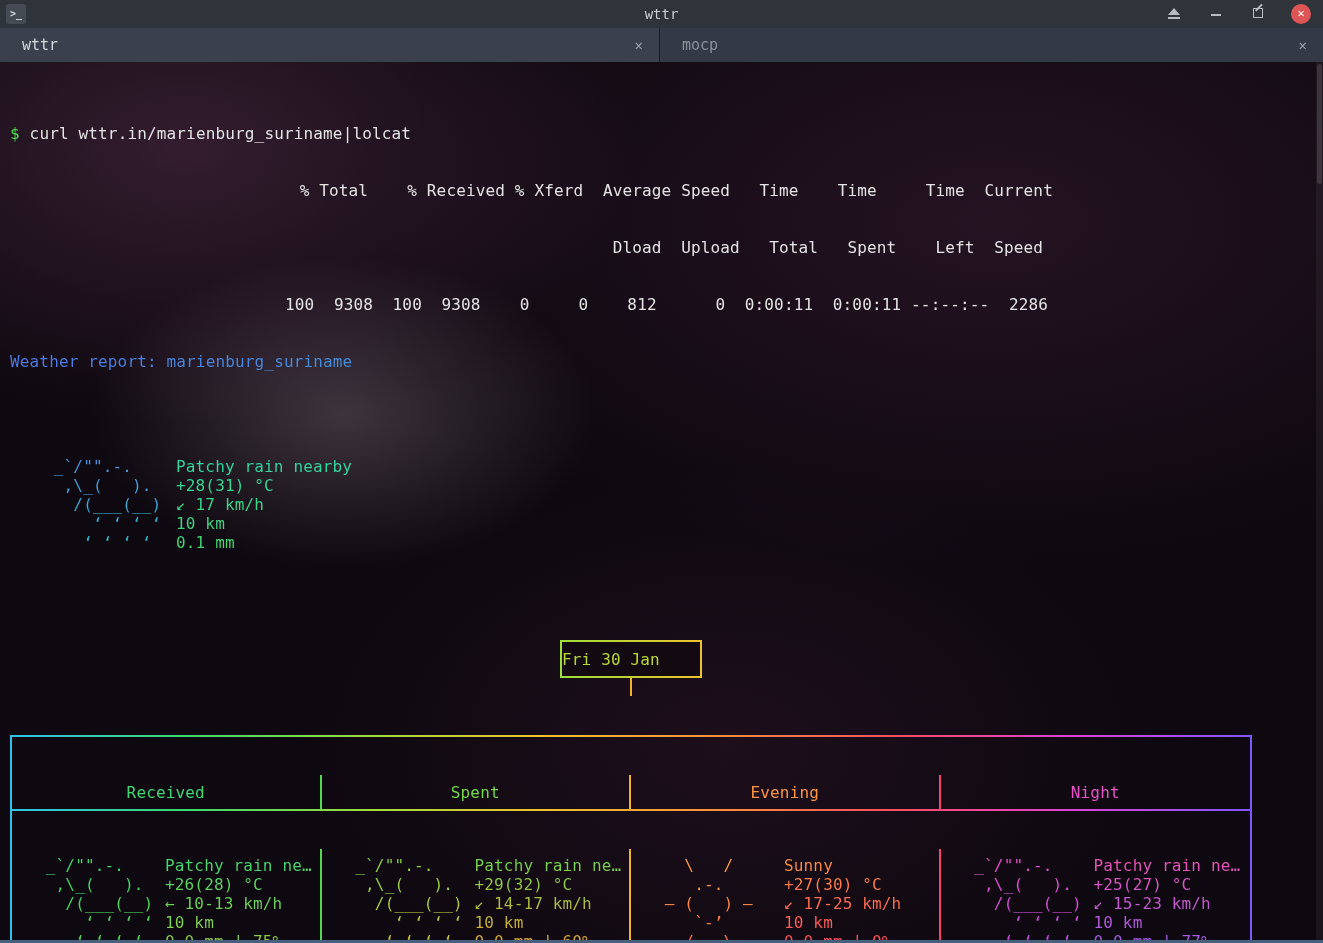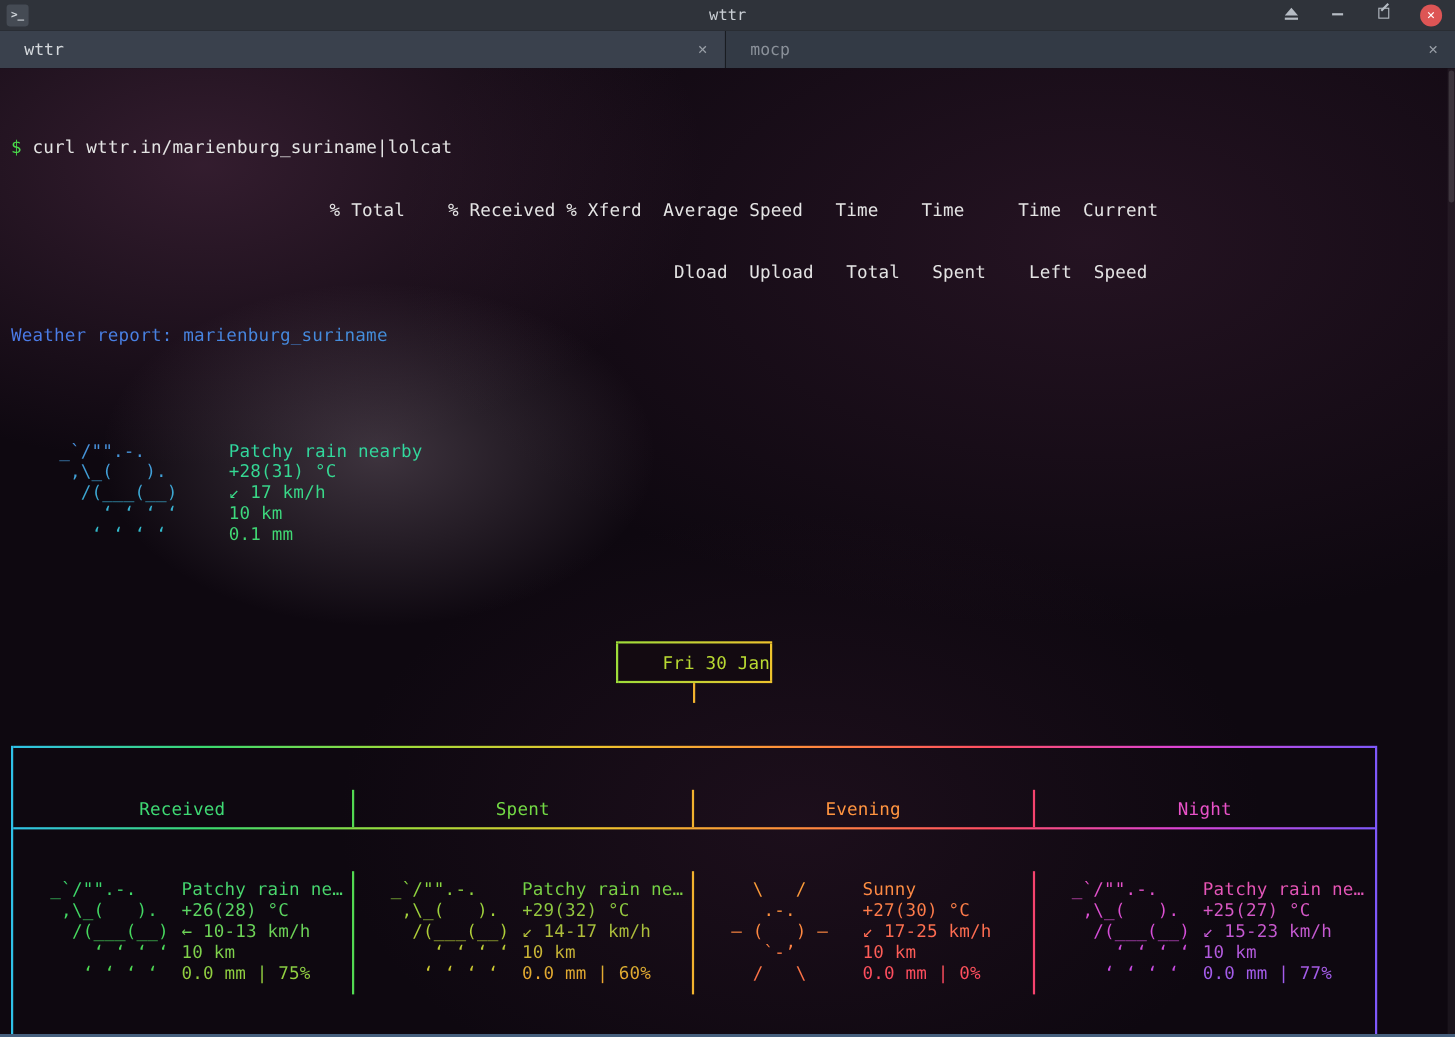--- a/index.html
+++ b/index.html
@@ -62,21 +62,21 @@
   .day-tbl { border:2px solid transparent; border-image-slice:1; }
   .hrow { display:grid; grid-template-columns:repeat(4,1fr); border-style:solid; border-width:0 0 2px 0; border-image-slice:1; }
   .hcell { height:34px; display:flex; align-items:center; justify-content:center; border-right:2px solid transparent; }
   .hcell:last-child, .ccell:last-child { border-right:none; }
   .crow { display:grid; grid-template-columns:repeat(4,1fr); }
   .ccell { min-height:112px; border-right:2px solid transparent; padding:7px 2px 8px 24px; display:flex; }
   .ccell .art { width:129px; }
 
   .datebox { position:absolute; top:-19px; left:50%; margin-left:-71px; width:142px; height:38px;
              z-index:2; background:#130a11; border:2px solid transparent; border-image-slice:1;
-             display:flex; align-items:center; justify-content:flex-end; }
+             display:flex; align-items:center; justify-content:flex-start; }
   .connector { position:absolute; top:19px; left:50%; margin-left:-1px; width:2px; height:18px; z-index:3; }
 </style>
 </head>
 <body>
 
 <div class="window">
 
   <div class="titlebar">
     <div class="app-icon">&gt;_</div>
     <div class="tb-title">wttr</div>
@@ -97,30 +97,31 @@
       <span>mocp</span>
       <span class="tab-close">✕</span>
     </div>
   </div>
 
   <div class="terminal">
 
     <pre><span class="cmd-prompt">$</span> <span class="cmd-text">curl wttr.in/marienburg_suriname|lolcat</span></pre>
     <pre class="white">  % Total    % Received % Xferd  Average Speed   Time    Time     Time  Current</pre>
     <pre class="white">                                 Dload  Upload   Total   Spent    Left  Speed</pre>
+    <pre class="white">100  9308  100  9308    0     0    812      0  0:00:11  0:00:11 --:--:--  2286</pre>
     <pre class="lol" style="background-image: linear-gradient(90deg, rgb(75, 122, 232), rgb(47, 201, 180)); background-clip: text; color: transparent;">Weather report: marienburg_suriname</pre>
 
     
     <div class="current-block">
       <pre class="art lol" style="background-image: linear-gradient(rgb(74, 144, 224), rgb(47, 193, 200)); background-clip: text; color: transparent;"> _`/"".-.    
   ,\_(   ).  
    /(___(__) 
      ‘ ‘ ‘ ‘ 
     ‘ ‘ ‘ ‘  </pre>
-      <pre class="lol" style="background-image: linear-gradient(rgb(47, 217, 164), rgb(67, 217, 110)); background-clip: text; color: transparent; margin-left: 32px;">Patchy rain nearby
+      <pre class="lol" style="background-image: linear-gradient(rgb(47, 217, 164), rgb(67, 217, 110)); background-clip: text; color: transparent;">Patchy rain nearby
 +28(31) °C
 ↙ 17 km/h
 10 km
 0.1 mm</pre>
     </div>
 
     
     <div class="day">
       <div class="datebox" style="border-image: linear-gradient(90deg, rgb(158, 221, 58), rgb(238, 195, 45)) 1 / 1 / 0 stretch;">
         <span style="color: rgb(185, 217, 50);">Fri 30 Jan</span>

